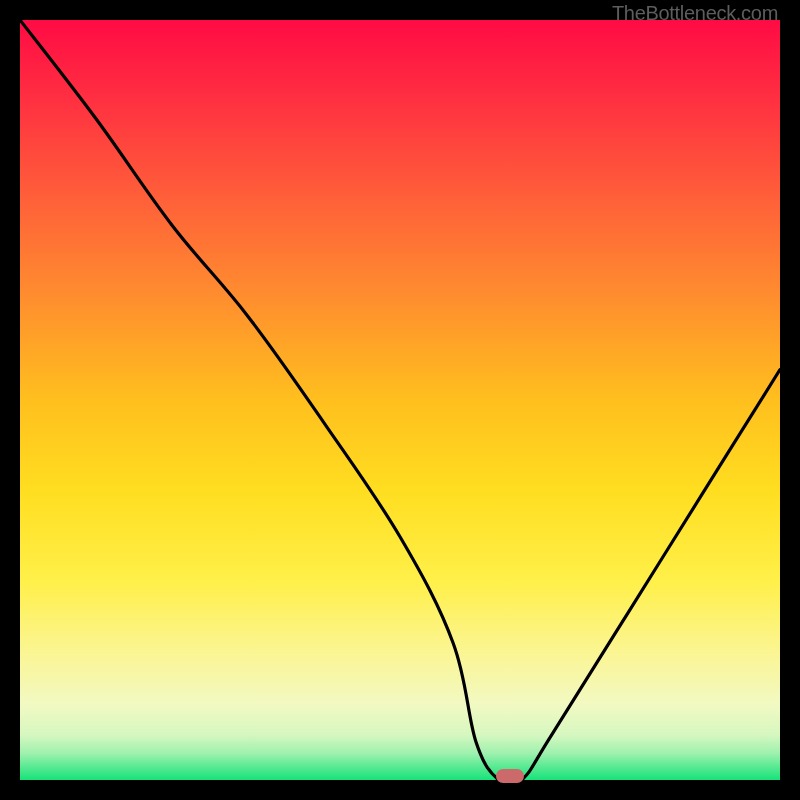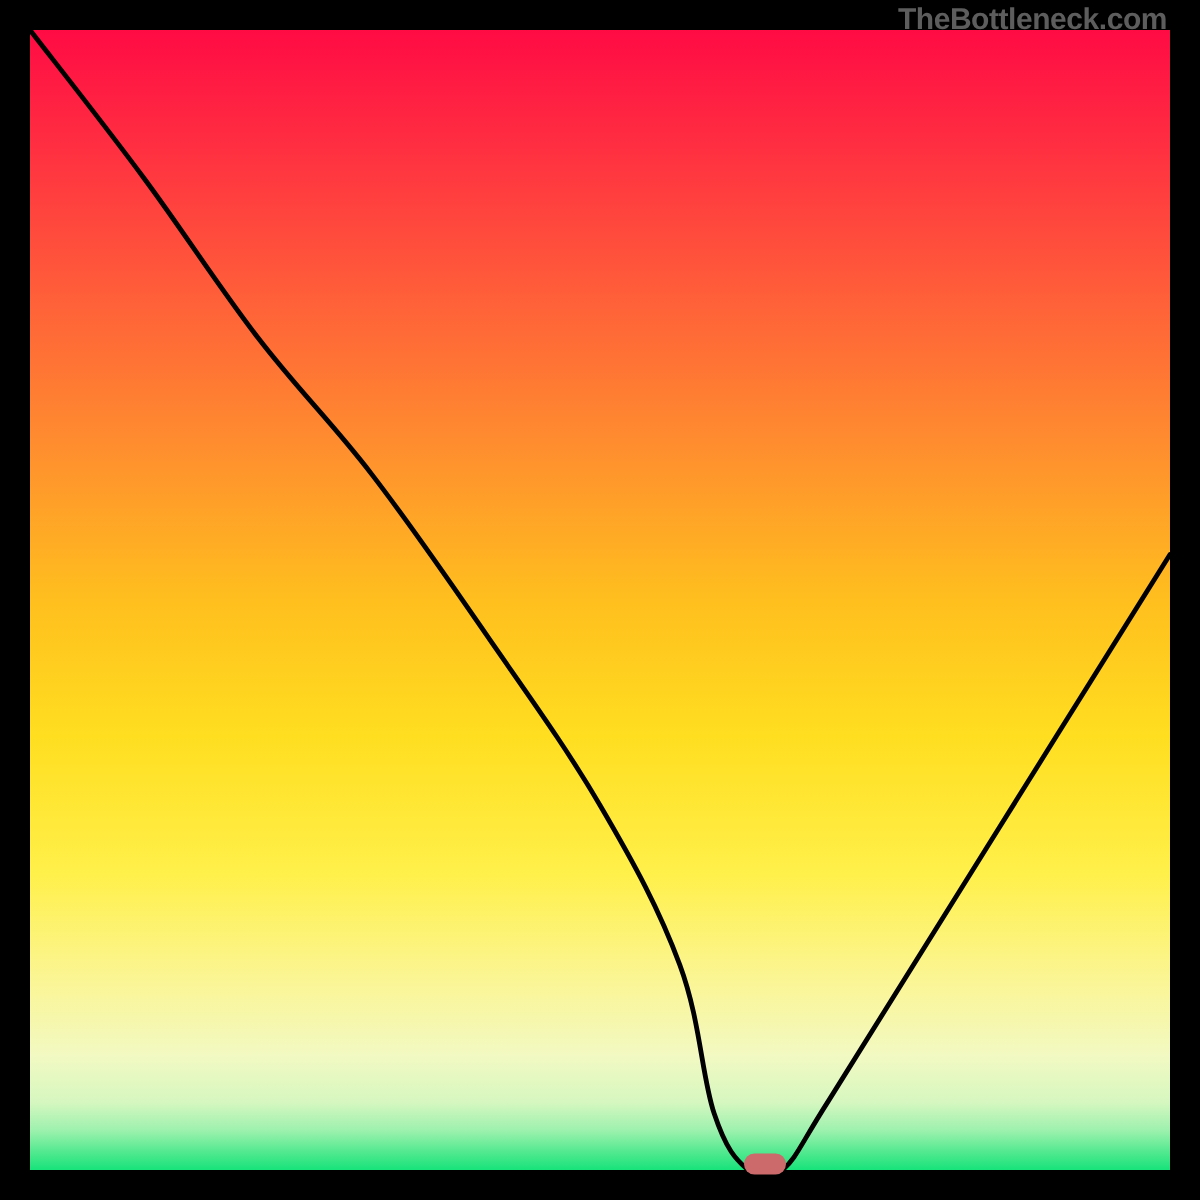--- a/index.html
+++ b/index.html
@@ -18,21 +18,21 @@
     width: 760px;
     height: 760px;
     background: #000000;
   }
   .attribution {
     position: absolute;
     top: 2px;
     right: 22px;
     color: #5d5d5d;
     font-size: 20px;
-    font-weight: 700;
+    font-weight: 400;
     letter-spacing: -0.3px;
   }
   svg {
     display: block;
   }
   .marker {
     position: absolute;
     width: 28px;
     height: 14px;
     border-radius: 7px;

